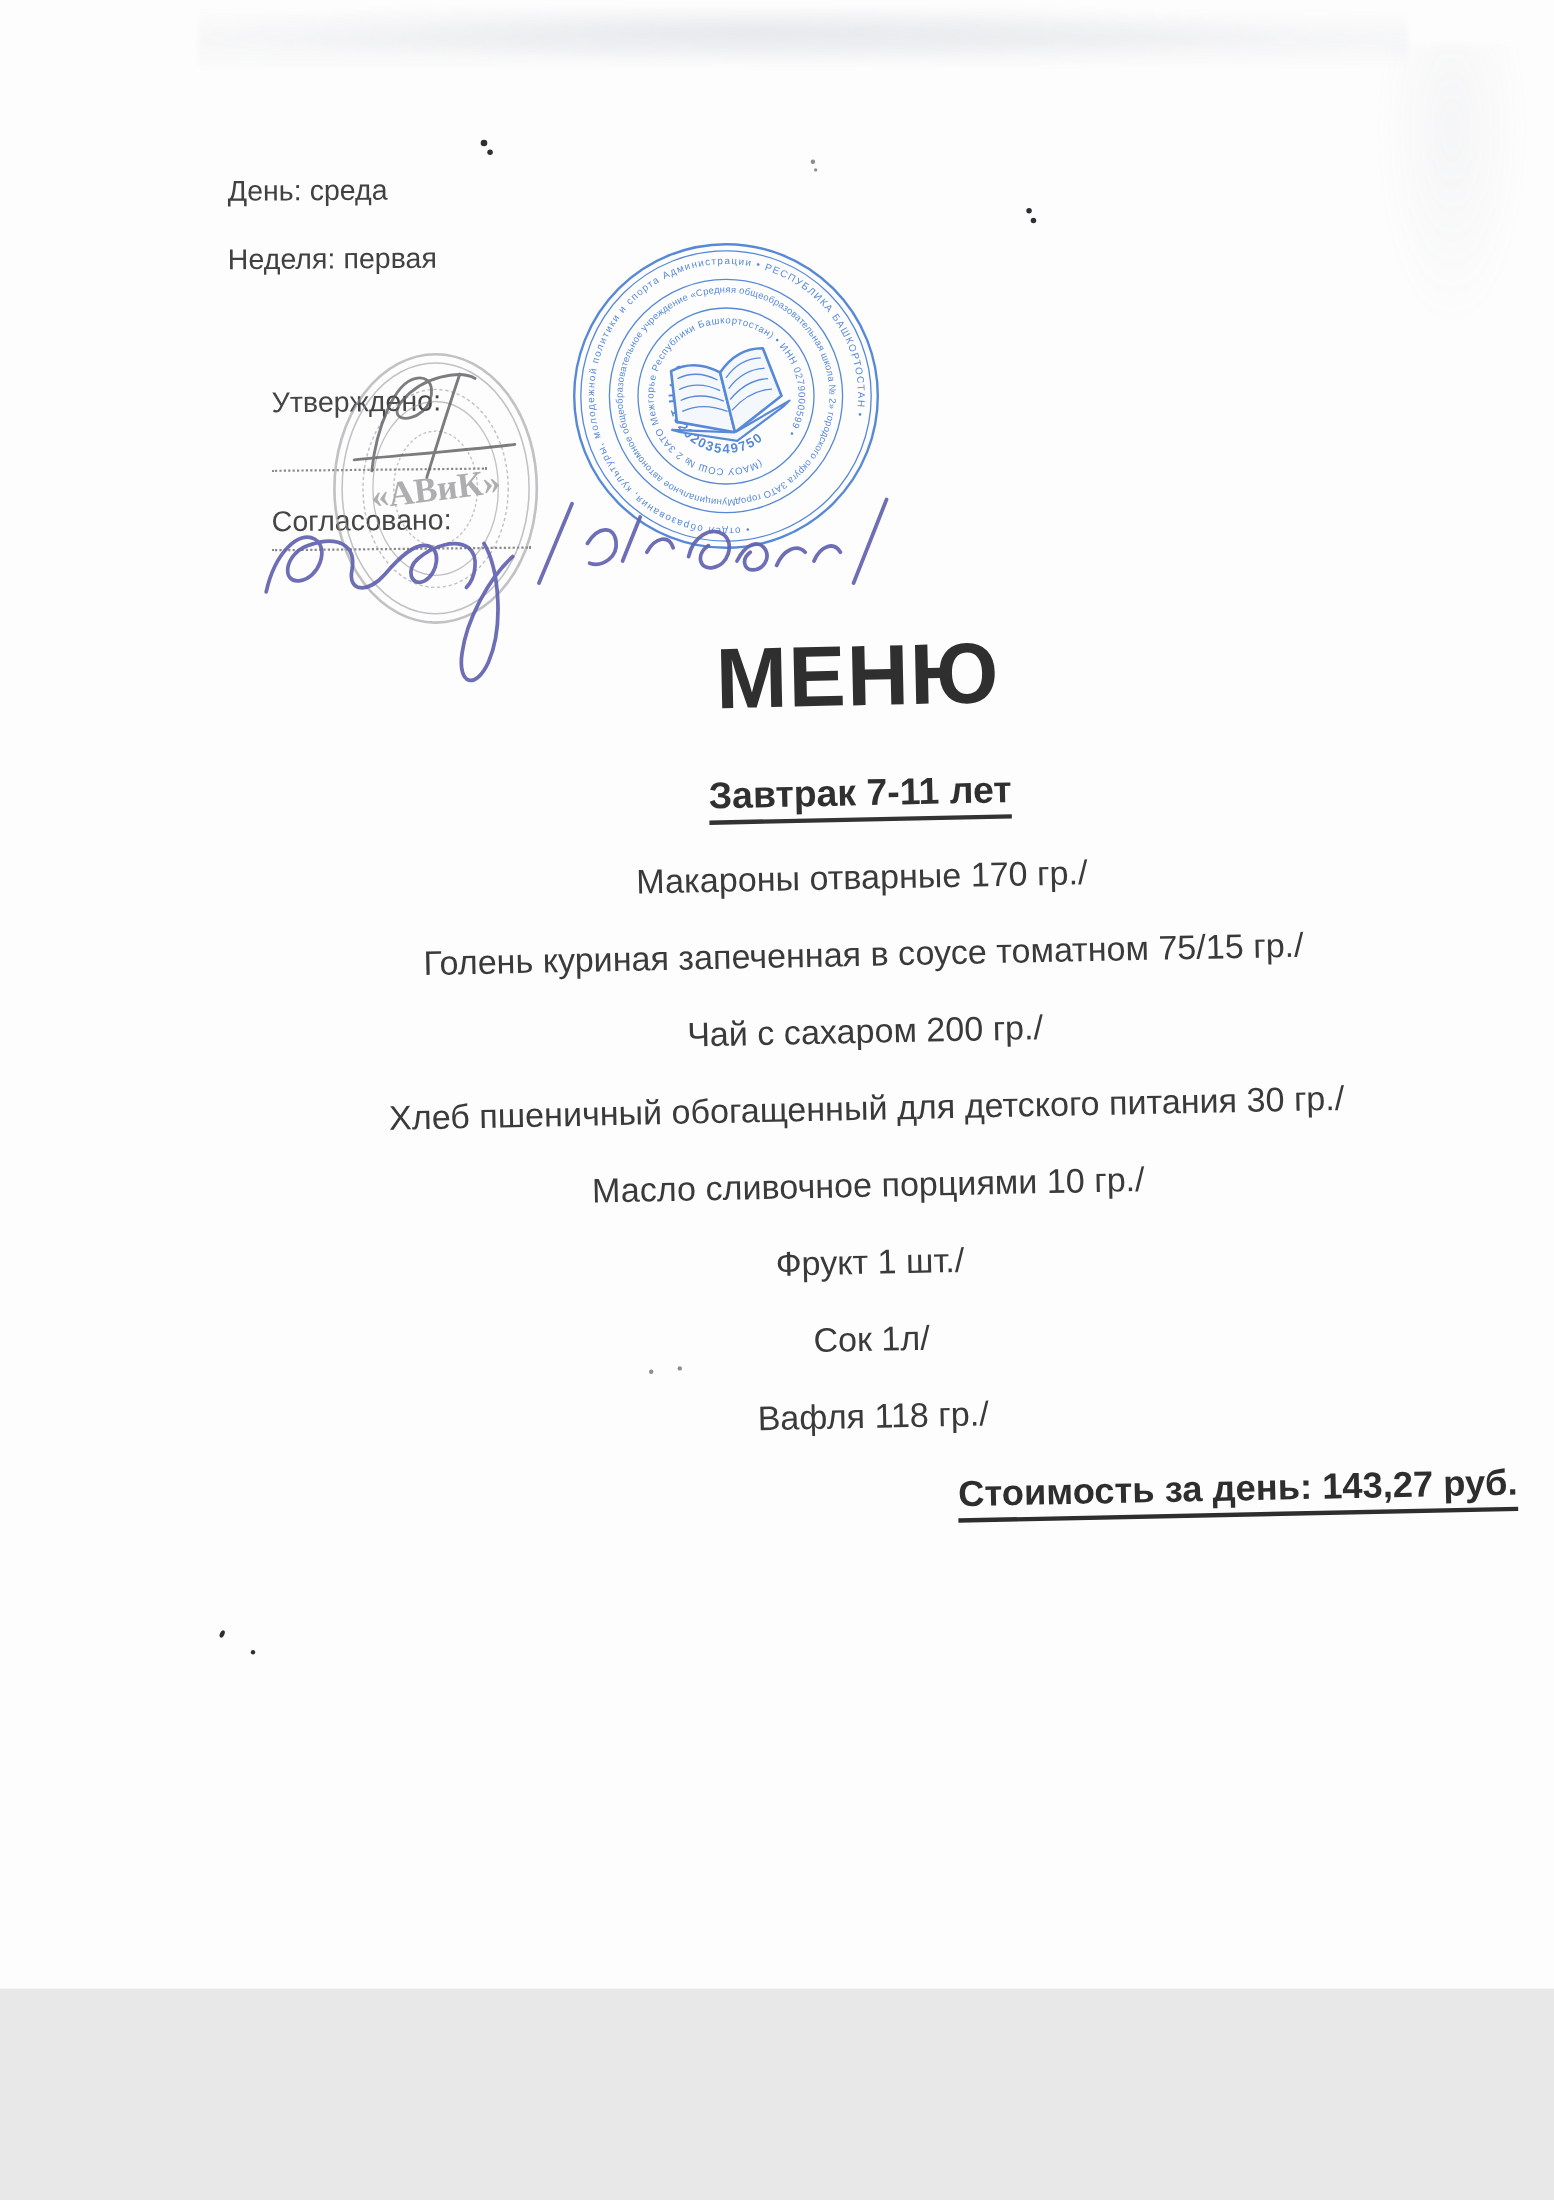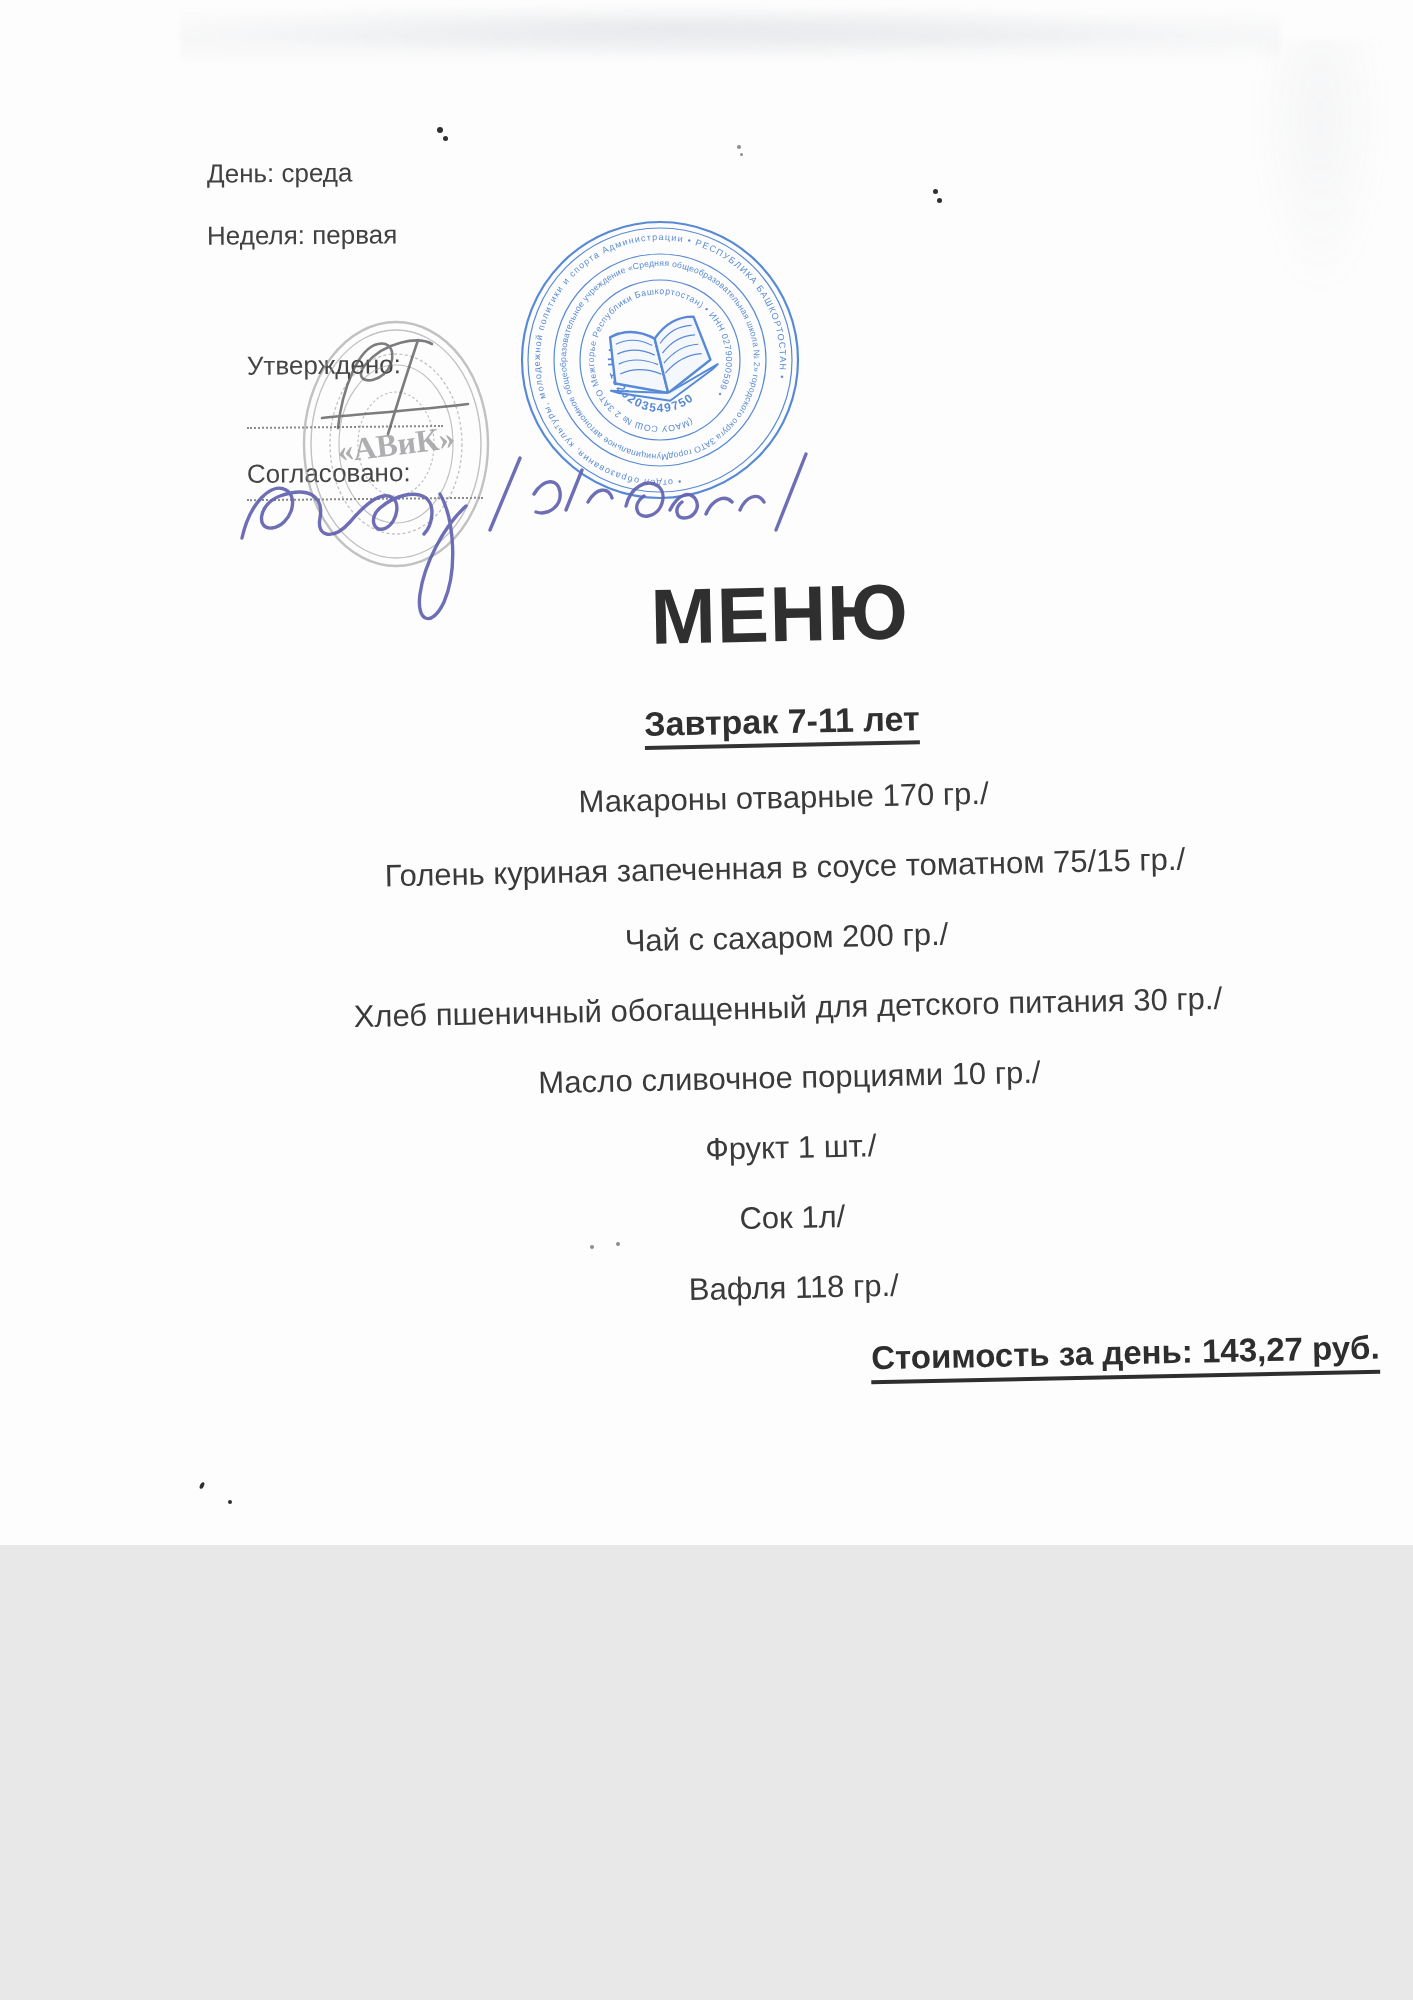--- a/index.html
+++ b/index.html
@@ -1,17 +1,17 @@
 <!DOCTYPE html>
 <html><head>
 <meta charset="utf-8">
 <style>
   html,body{margin:0;padding:0;background:#e8e8e8;}
   .page{
-    position:relative;width:1413px;height:1545px;margin:0 auto;
+    position:relative;width:1413px;height:1808px;margin:0 auto;
     background:#fdfdfd;overflow:hidden;
     font-family:"Liberation Sans",sans-serif;color:#3a3a3a;
   }
   
   .noise{position:absolute;pointer-events:none;}
   .n-top{left:180px;top:6px;width:1100px;height:55px;
     background:
       radial-gradient(ellipse at 45% 40%, rgba(120,130,150,.10), rgba(120,130,150,0) 60%),
       radial-gradient(ellipse at 75% 55%, rgba(120,130,150,.07), rgba(120,130,150,0) 65%),
       radial-gradient(ellipse at 15% 60%, rgba(120,130,150,.05), rgba(120,130,150,0) 70%);

